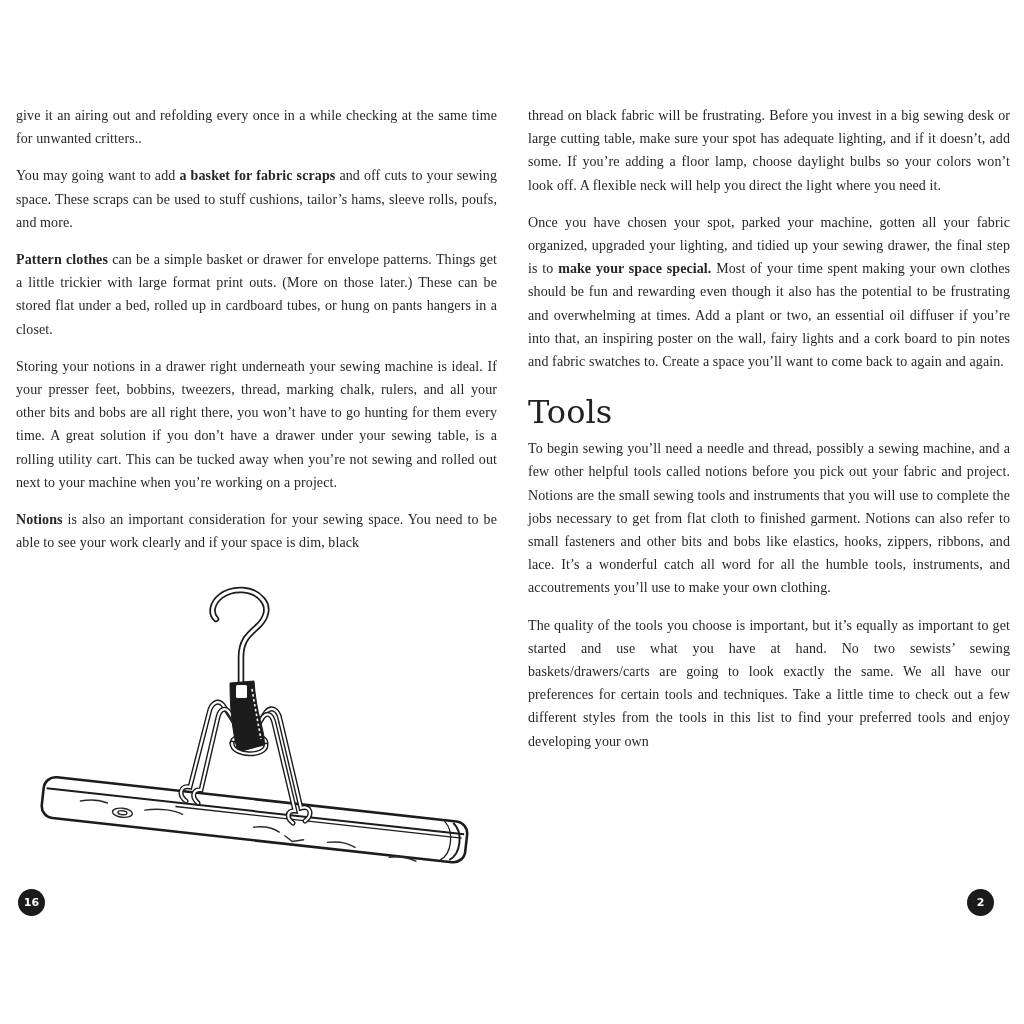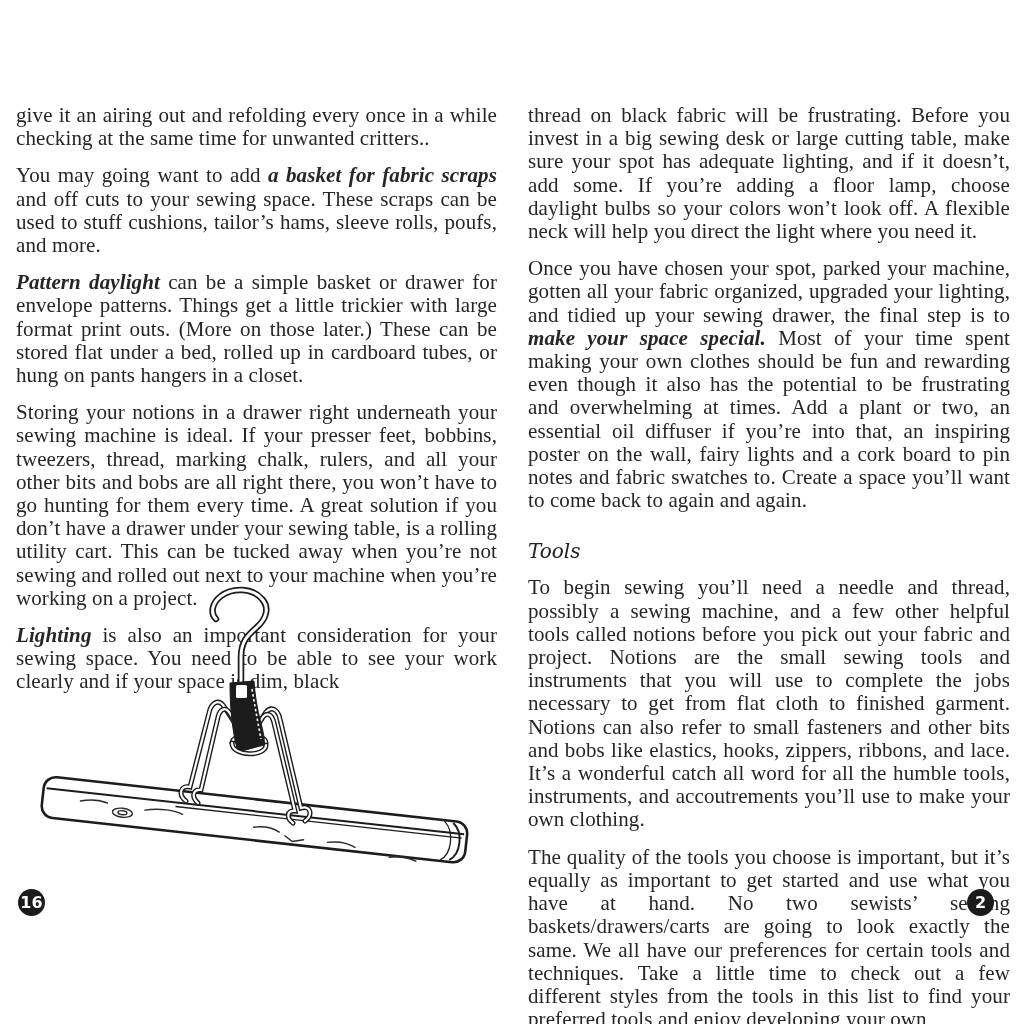--- a/index.html
+++ b/index.html
@@ -12,73 +12,72 @@
     color: #262626;
   }
   .column {
     position: absolute;
     top: 104px;
   }
   .column.left  { left: 16px;  width: 481px; }
   .column.right { left: 519px; width: 482px; margin-left: 9px; }
   .para {
     margin: 0 0 14px 0;
-    font-size: 21px;
+    font-size: 14px;
     line-height: 23.2px;
     text-align: justify;
     letter-spacing: 0.1px;
     color: #262626;
   }
-  .para b { font-weight: bold; font-style: italic; }
+  .para b { font-weight: bold; }
   .section-heading {
     font-family: "DejaVu Serif", "Liberation Serif", serif;
-    font-style: italic;
     font-weight: 500;
-    font-size: 20px;
+    font-size: 32px;
     line-height: 34px;
     margin: 22px 0 8px 0;
     color: #222222;
   }
   .illustration {
     position: absolute;
     left: 28px; top: 583px;
     width: 466px; height: 300px;
   }
   .page-badge {
     position: absolute;
     top: 889px;
     width: 27px; height: 27px;
     border-radius: 50%;
     background: #1b1b1b;
     color: #ffffff;
     font-family: "DejaVu Sans", "Liberation Sans", sans-serif;
     font-weight: bold;
-    font-size: 16px;
+    font-size: 11px;
     display: flex; align-items: center; justify-content: center;
     user-select: none;
   }
   .page-badge.left  { left: 18px; }
   .page-badge.right { left: 967px; }
   
   .t-out { fill: none; stroke: #1c1c1c; stroke-width: 6.5; stroke-linecap: round; }
   .t-in  { fill: none; stroke: #ffffff; stroke-width: 3;   stroke-linecap: round; }
   .w-out { fill: none; stroke: #1c1c1c; stroke-width: 5;   stroke-linecap: round; }
   .w-in  { fill: none; stroke: #ffffff; stroke-width: 2.2; stroke-linecap: round; }
   .bar-line  { fill: none; stroke: #1c1c1c; }
   .grain     { fill: none; stroke: #2a2a2a; stroke-width: 1.4; stroke-linecap: round; }
 </style>
 </head>
 <body>
 
 <div class="column left">
     <p class="para"><span>give it an airing out and refolding every once in a while checking at the same time for unwanted critters..</span></p>
     <p class="para"><span>You may going want to add </span><b>a basket for fabric scraps</b><span> and off cuts to your sewing space. These scraps can be used to stuff cushions, tailor’s hams, sleeve rolls, poufs, and more.</span></p>
-    <p class="para"><b>Pattern daylight</b><span> can be a simple basket or drawer for envelope patterns. Things get a little trickier with large format print outs. (More on those later.) These can be stored flat under a bed, rolled up in cardboard tubes, or hung on pants hangers in a closet.</span></p>
+    <p class="para"><b>Pattern clothes</b><span> can be a simple basket or drawer for envelope patterns. Things get a little trickier with large format print outs. (More on those later.) These can be stored flat under a bed, rolled up in cardboard tubes, or hung on pants hangers in a closet.</span></p>
     <p class="para"><span>Storing your notions in a drawer right underneath your sewing machine is ideal. If your presser feet, bobbins, tweezers, thread, marking chalk, rulers, and all your other bits and bobs are all right there, you won’t have to go hunting for them every time. A great solution if you don’t have a drawer under your sewing table, is a rolling utility cart. This can be tucked away when you’re not sewing and rolled out next to your machine when you’re working on a project.</span></p>
-    <p class="para"><b>Lighting</b><span> is also an important consideration for your sewing space. You need to be able to see your work clearly and if your space is dim, black</span></p>
+    <p class="para"><b>Notions</b><span> is also an important consideration for your sewing space. You need to be able to see your work clearly and if your space is dim, black</span></p>
   </div>
 
 <div class="column right">
     <p class="para"><span>thread on black fabric will be frustrating. Before you invest in a big sewing desk or large cutting table, make sure your spot has adequate lighting, and if it doesn’t, add some. If you’re adding a floor lamp, choose daylight bulbs so your colors won’t look off. A flexible neck will help you direct the light where you need it.</span></p>
     <p class="para"><span>Once you have chosen your spot, parked your machine, gotten all your fabric organized, upgraded your lighting, and tidied up your sewing drawer, the final step is to </span><b>make your space special.</b><span> Most of your time spent making your own clothes should be fun and rewarding even though it also has the potential to be frustrating and overwhelming at times. Add a plant or two, an essential oil diffuser if you’re into that, an inspiring poster on the wall, fairy lights and a cork board to pin notes and fabric swatches to. Create a space you’ll want to come back to again and again.</span></p>
     <h2 class="section-heading">Tools</h2>
     <p class="para"><span>To begin sewing you’ll need a needle and thread, possibly a sewing machine, and a few other helpful tools called notions before you pick out your fabric and project. Notions are the small sewing tools and instruments that you will use to complete the jobs necessary to get from flat cloth to finished garment. Notions can also refer to small fasteners and other bits and bobs like elastics, hooks, zippers, ribbons, and lace. It’s a wonderful catch all word for all the humble tools, instruments, and accoutrements you’ll use to make your own clothing.</span></p>
     <p class="para"><span>The quality of the tools you choose is important, but it’s equally as important to get started and use what you have at hand. No two sewists’ sewing baskets/drawers/carts are going to look exactly the same. We all have our preferences for certain tools and techniques. Take a little time to check out a few different styles from the tools in this list to find your preferred tools and enjoy developing your own</span></p>
   </div>
 

